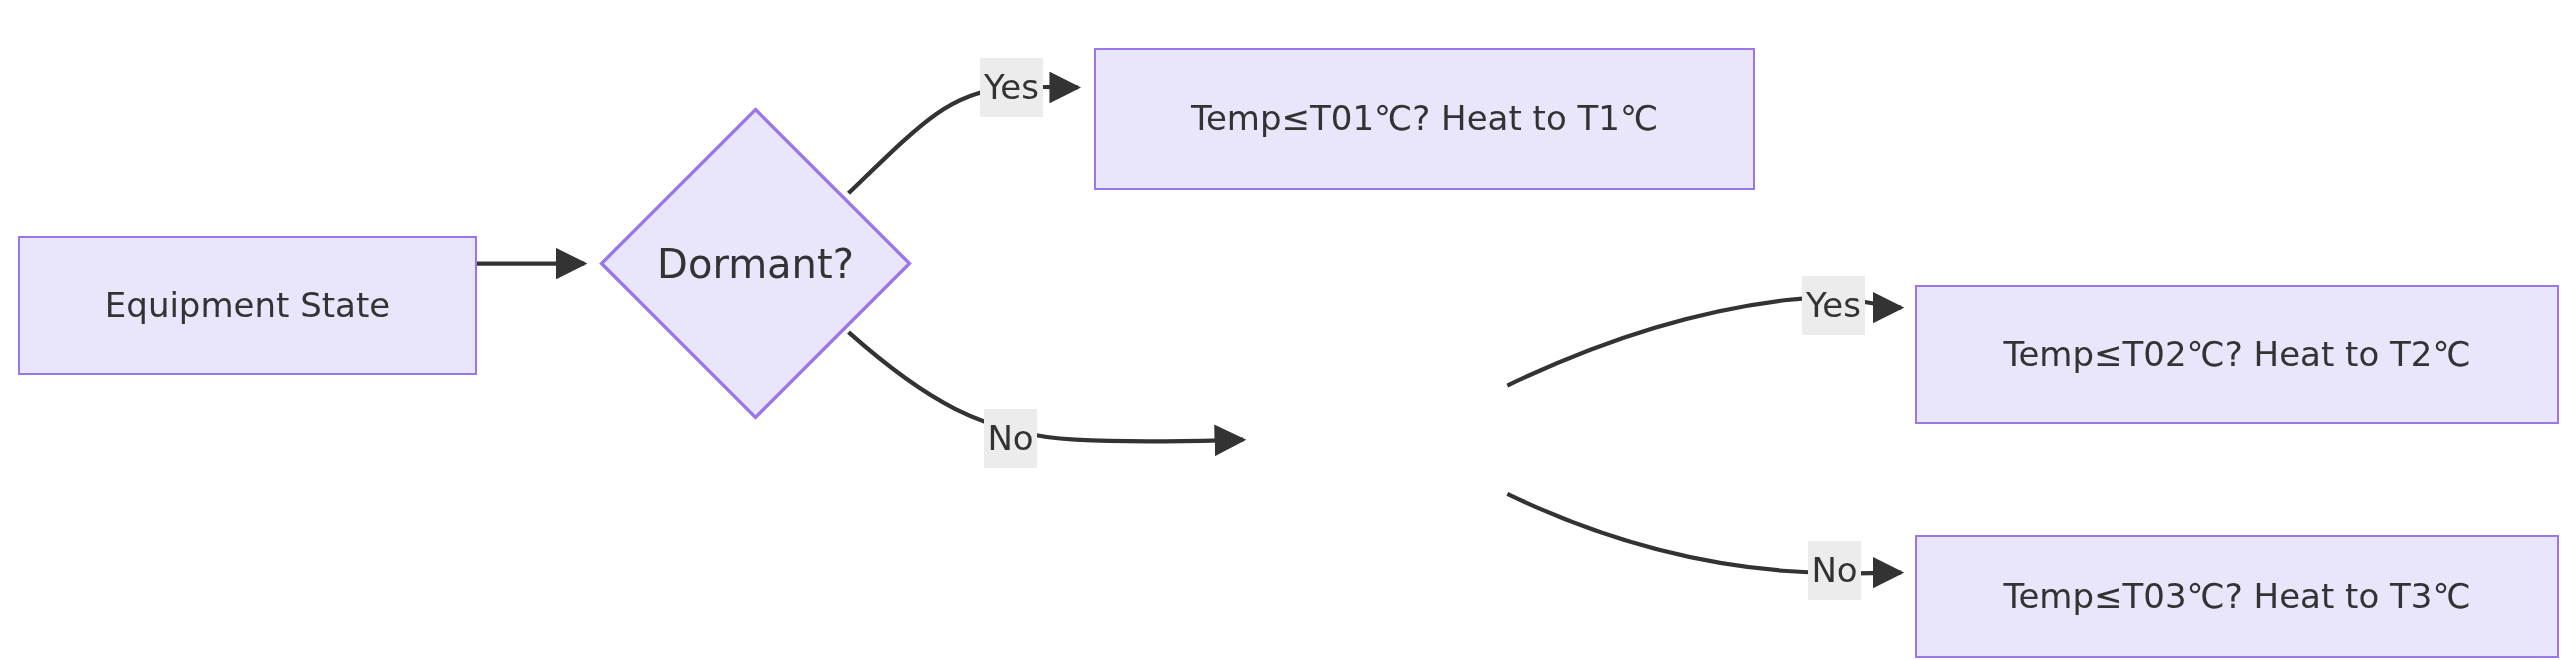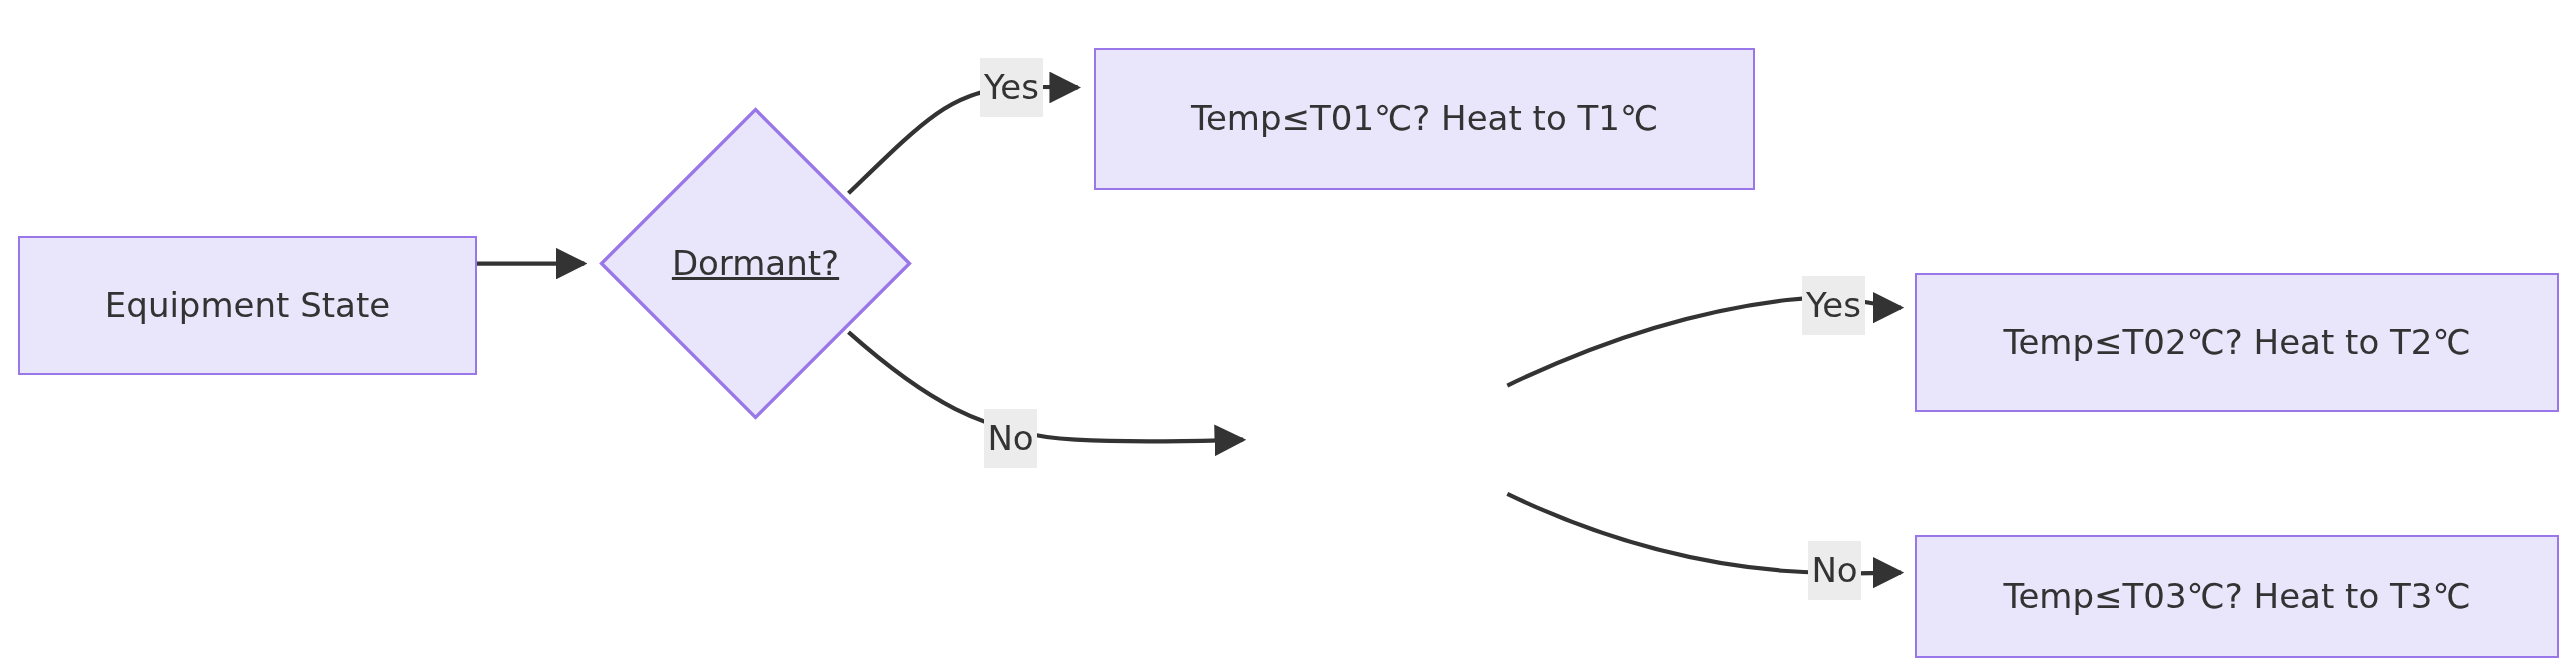--- a/index.html
+++ b/index.html
@@ -54,25 +54,24 @@
     position: absolute;
     left: 0;
     top: 0;
     width: 100%;
     height: 100%;
   }
   .node-diamond .node-label {
     position: relative;
     z-index: 2;
     color: #333333;
-    font-size: 34px;
+    font-size: 40px;
     line-height: 1.1;
     white-space: nowrap;
     text-align: center;
-    text-decoration: underline;
   }
   .edge-label {
     position: absolute;
     background: #ececec;
     color: #333333;
     font-size: 34px;
     line-height: 1.1;
     white-space: nowrap;
     padding: 2.5px 4.2px;
     box-sizing: border-box;
@@ -119,21 +118,21 @@
       <polygon points="185,3 367,185 185,367 3,185" fill="#e9e6fb" stroke="#9a77e8" stroke-width="4"></polygon>
     </svg>
     <span class="node-label">Dormant?</span>
   </div>
 
 
   <div class="node node-rect" style="left:1094px; top:17px; width:661px; height:142px;">
     <span class="node-label">Temp≤T01℃? Heat to T1℃</span>
   </div>
 
-  <div class="node node-rect" style="left:1915px; top:242px; width:644px; height:139px;">
+  <div class="node node-rect" style="left:1915px; top:254px; width:644px; height:139px;">
     <span class="node-label">Temp≤T02℃? Heat to T2℃</span>
   </div>
 
   <div class="node node-rect" style="left:1915px; top:504px; width:644px; height:123px;">
     <span class="node-label">Temp≤T03℃? Heat to T3℃</span>
   </div>
 
   <div class="edge-label" style="left:972px; top:58px; width:63px; height:59px;">Yes</div>
 
   <div class="edge-label" style="left:976px; top:409px; width:53px; height:59px;">No</div>

